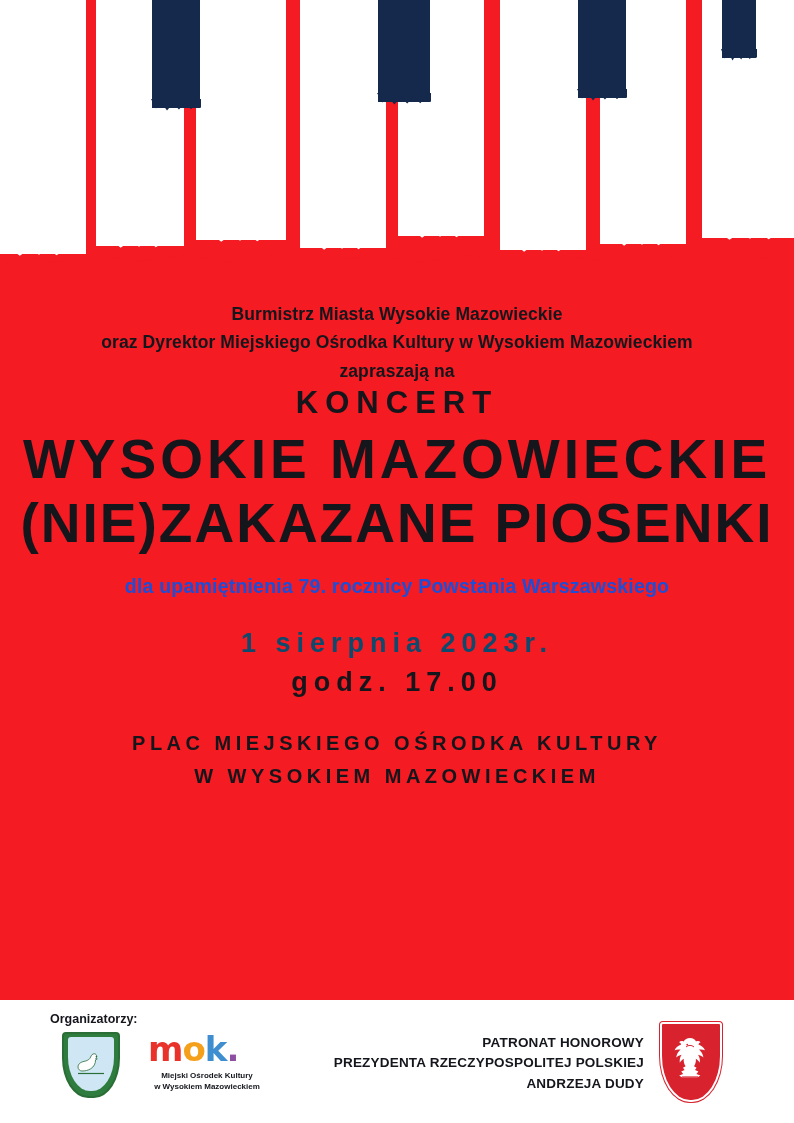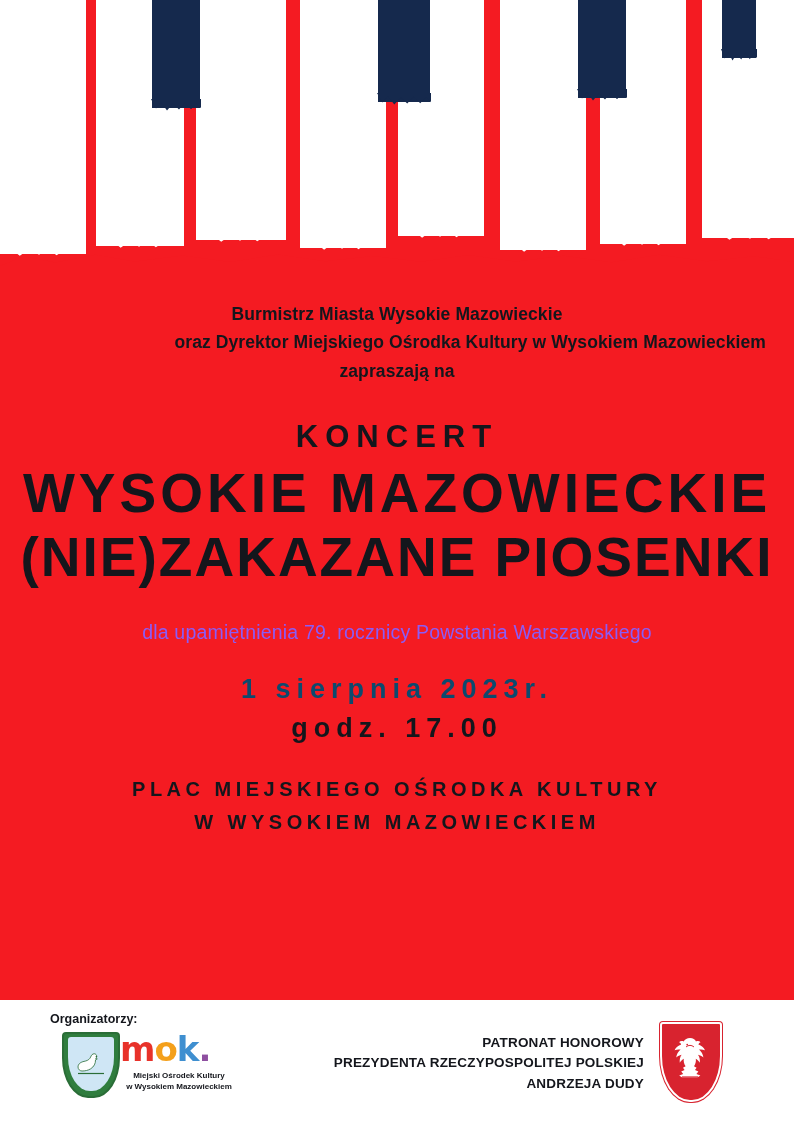--- a/index.html
+++ b/index.html
@@ -93,26 +93,25 @@
     text-align: center;
     color: #111318;
   }
 
   .invite {
     font-size: 17.5px;
     font-weight: bold;
     line-height: 1.62;
     letter-spacing: 0.1px;
     color: #14161c;
-    padding: 0 28px;
-  }
-  .invite div:nth-child(2) { font-size: 17.5px; text-align: right; }
+    padding: 0 18px;
+  }
+  .invite div:nth-child(2) { font-size: 17.5px; }
 
   .koncert {
-    margin-top: 34px;
     font-size: 31px;
     font-weight: bold;
     letter-spacing: 7px;
     color: #14161c;
   }
   .title1 {
     margin-top: 10px;
     font-size: 55px;
     font-weight: bold;
     letter-spacing: 4px;
@@ -129,25 +128,25 @@
   }
   .title3 {
     margin-top: 6px;
     font-size: 55px;
     font-weight: bold;
     letter-spacing: 2px;
     line-height: 1.05;
     color: #14161c;
   }
   .subtitle {
-    margin-top: 34px;
+    margin-top: 22px;
     font-size: 19.5px;
-    font-weight: normal;
+    font-weight: bold;
     letter-spacing: 0.2px;
-    color: #8b5cf6;
+    color: #1d4ed8;
   }
   .date {
     margin-top: 30px;
     font-size: 27px;
     font-weight: bold;
     letter-spacing: 6px;
     color: #0c4a6e;
   }
   .time {
     margin-top: 8px;
@@ -183,20 +182,21 @@
     left: 50px; top: 12px;
     font-size: 12.5px;
     font-weight: bold;
     color: #14161c;
   }
   .logos {
     position: absolute;
     left: 62px; top: 32px;
     display: flex;
     align-items: flex-start;
+    gap: 28px;
   }
 
   
   .crest {
     position: relative;
     width: 58px; height: 66px;
   }
   .crest-shape {
     position: absolute;
     inset: 0;

